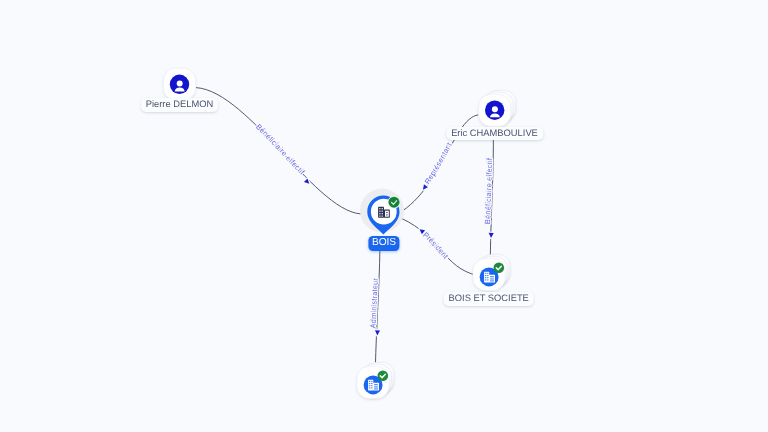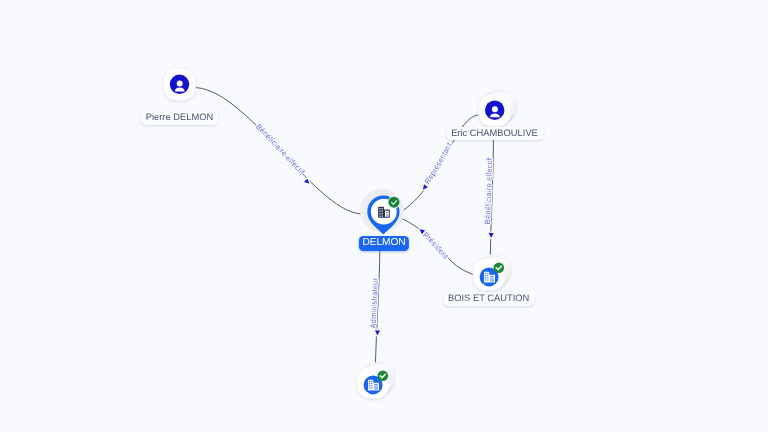--- a/index.html
+++ b/index.html
@@ -193,18 +193,18 @@
           <rect x="386.3" y="211.9" width="1.2" height="1.2"></rect>
           <rect x="386.3" y="214.3" width="1.2" height="1.2"></rect>
         </g>
       </g>
       <circle cx="394.0" cy="202.2" r="6.4" fill="#e8f8ec"></circle>
       <circle cx="394.0" cy="202.2" r="5.5" fill="#178039"></circle>
       <path d="M391.5 202.4 l1.9 1.9 l3.3 -3.7" fill="none" stroke="#cdf3d7" stroke-width="1.25" stroke-linecap="round" stroke-linejoin="round"></path>
     </g>
   </svg>
 
-  <div class="chip" style="left:179.5px;top:111px">Pierre DELMON</div>
+  <div class="chip" style="left:179.5px;top:98px">Pierre DELMON</div>
   <div class="chip" style="left:494.5px;top:126.6px">Eric CHAMBOULIVE</div>
-  <div class="chip" style="left:488.7px;top:291.8px">BOIS ET CAUTION</div>
-  <div class="chip sel" style="left:384px;top:236px">DELMON</div>
+  <div class="chip" style="left:488.7px;top:291.8px">BOIS ET SOCIETE</div>
+  <div class="chip sel" style="left:384px;top:236px">BOIS</div>
 
 </div>
 
 </body></html>

